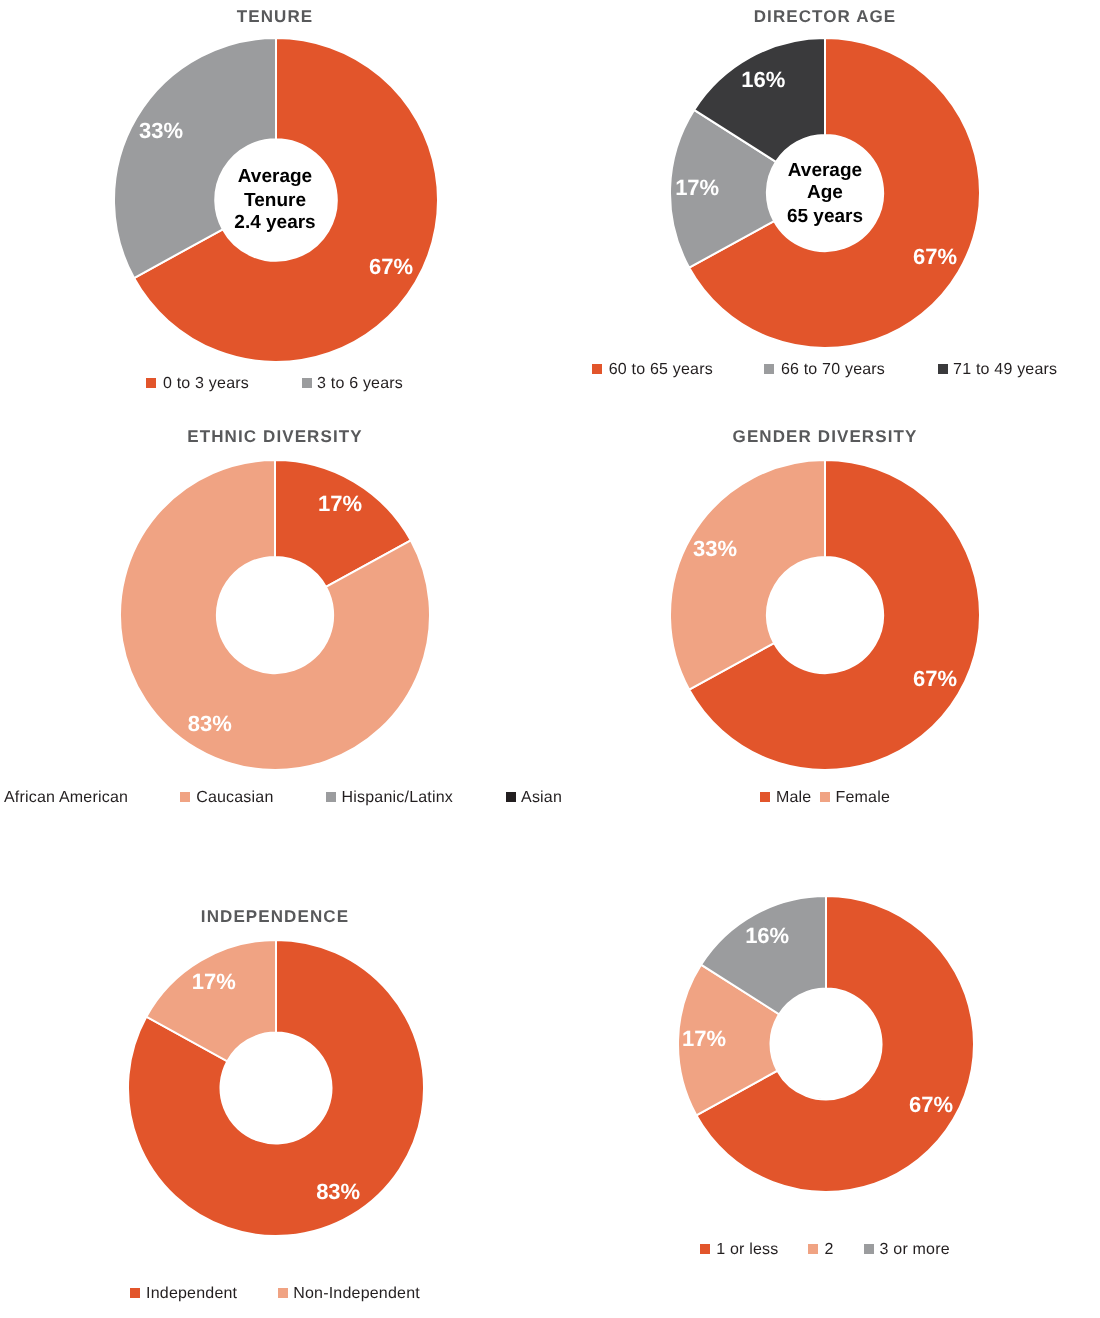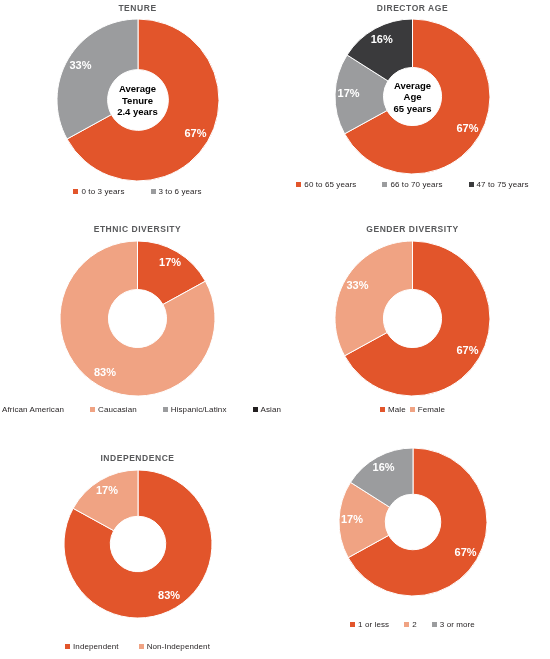--- a/index.html
+++ b/index.html
@@ -88,21 +88,21 @@
     font-size: 8px;
     color: #231f20;
     letter-spacing: 0.1px;
   }
 
   
   .row1 .chart-title { margin-top: 3px; }
   .row1 .donut-wrap { margin-top: 6px; }
   .row1 .legend { margin-top: 6px; gap: 26px; align-items: flex-end; }
 
-  .row2 .chart-title { margin-top: 11px; }
+  .row2 .chart-title { }
   .row2 .donut-wrap { margin-top: 7px; }
   .row2 .legend { margin-top: 9px; }
   .panel-ethnic .legend { gap: 26px; }
   .panel-gender .legend { gap: 4px; }
 
   .row3 .chart-title { margin-top: 12px; }
   .row3 .donut-wrap { margin-top: 7px; }
   .row3 .legend { margin-top: 24px; }
   .panel-independence .legend { gap: 20px; }
   .panel-boards .legend { gap: 15px; }
@@ -160,21 +160,21 @@
         <div class="legend-item">
           <span class="legend-swatch" style="background: rgb(226, 85, 43);"></span>
           <span class="legend-label">60 to 65 years</span>
         </div>
         <div class="legend-item">
           <span class="legend-swatch" style="background: rgb(155, 156, 158);"></span>
           <span class="legend-label">66 to 70 years</span>
         </div>
         <div class="legend-item">
           <span class="legend-swatch" style="background: rgb(58, 58, 60);"></span>
-          <span class="legend-label">47 to 75 years</span>
+          <span class="legend-label">71 to 49 years</span>
         </div>
       </div>
   </div>
 
   <div class="panel row2 panel-ethnic">
     <div class="chart-title">ETHNIC DIVERSITY</div>
     <div class="donut-wrap">
       <svg width="155" height="155" viewBox="0 0 155 155">
           <path d="M 77.5 0 A 77.5 77.5 0 0 1 145.41376770339943 40.164090257117074 L 102.96766288877478 63.499033846418904 A 29.0625 29.0625 0 0 0 77.5 48.4375 Z" fill="#e2552b" stroke="#ffffff" stroke-width="1"></path>
           <text x="110.05" y="22.47" class="slice-label">17%</text>

